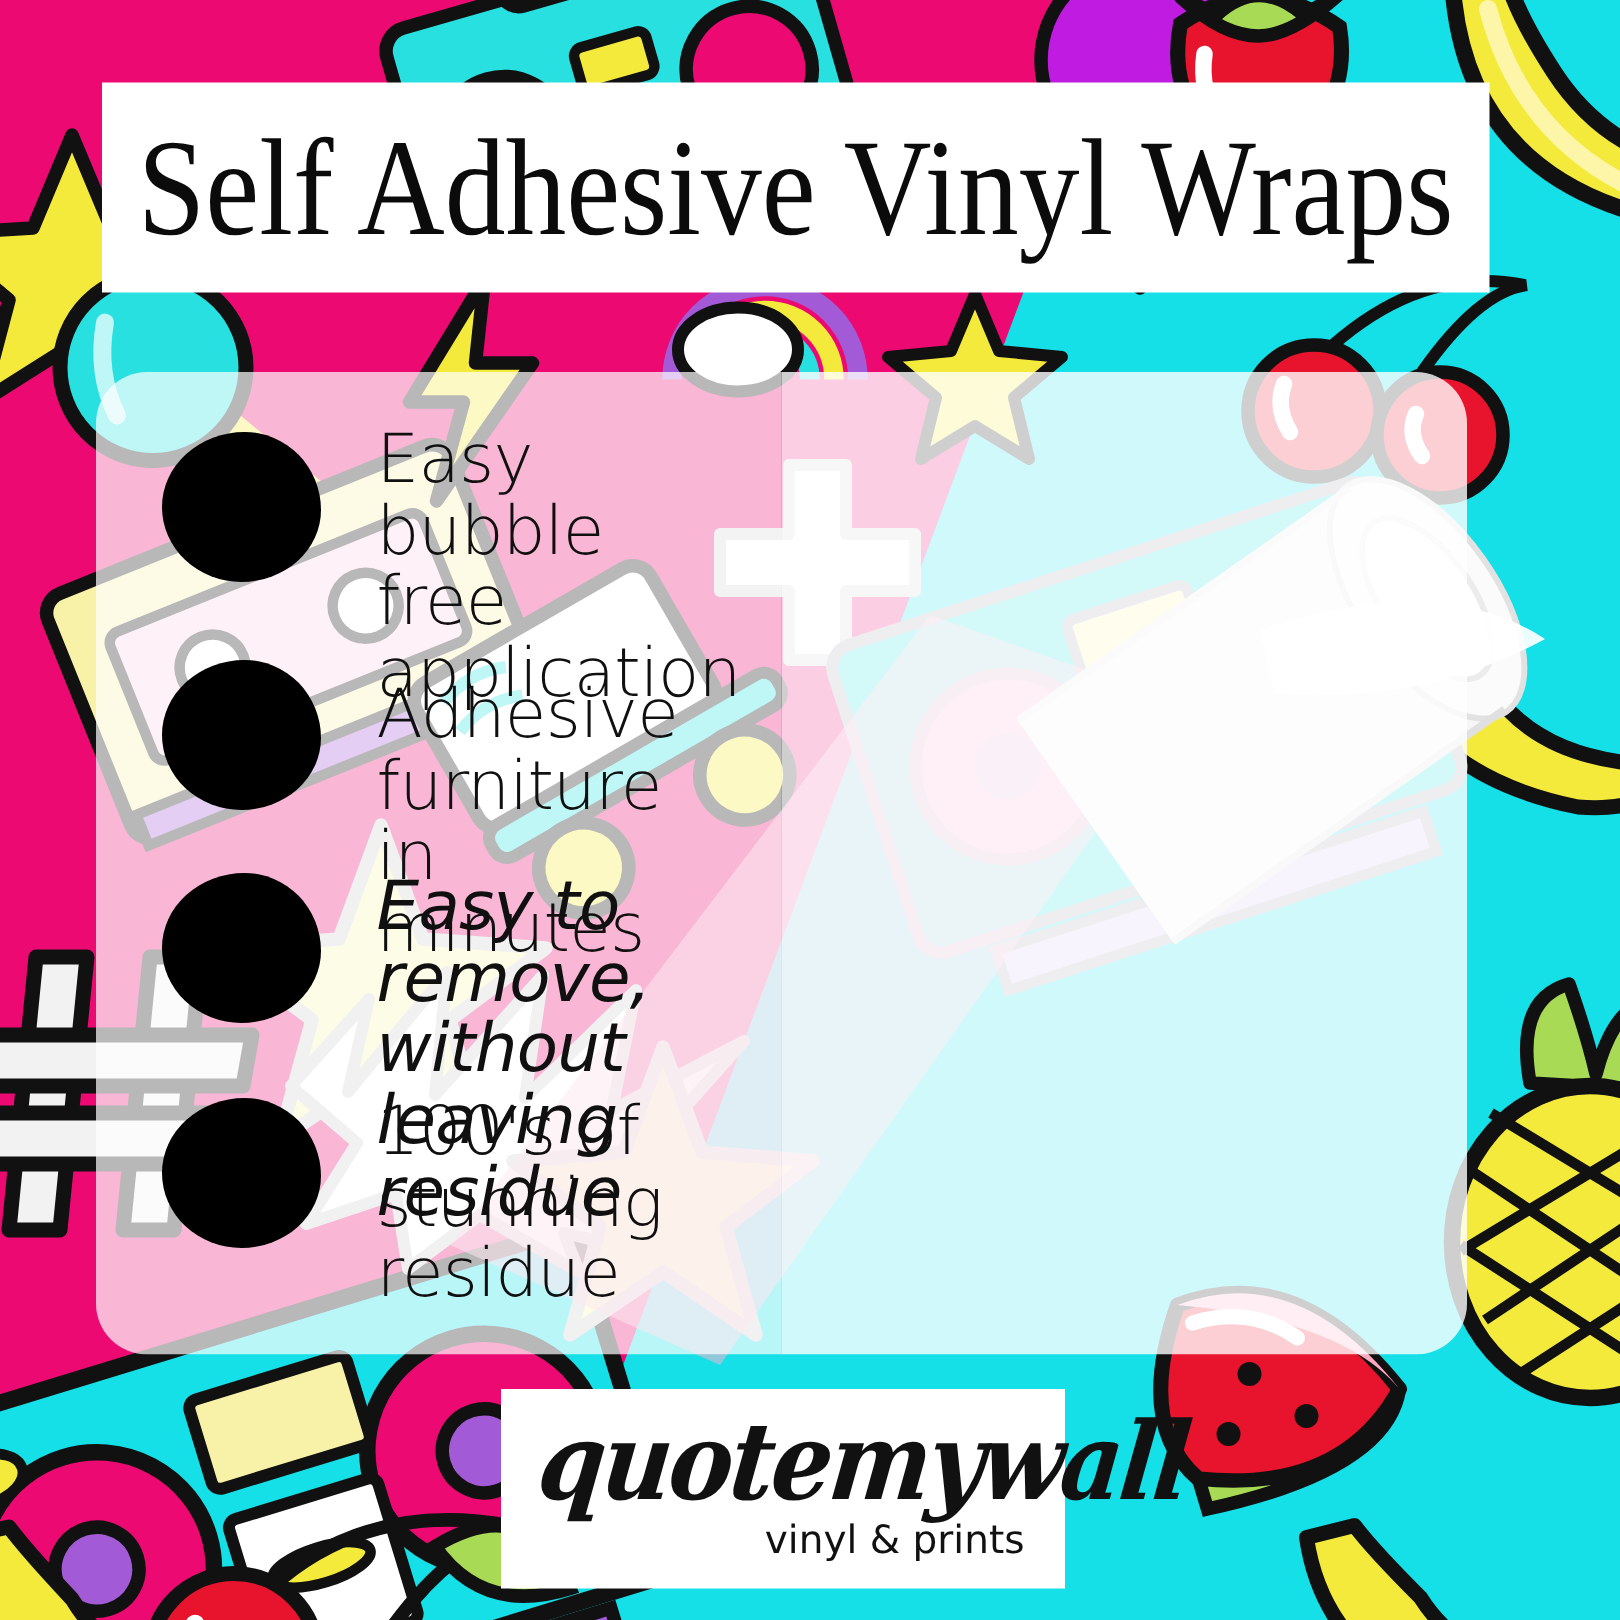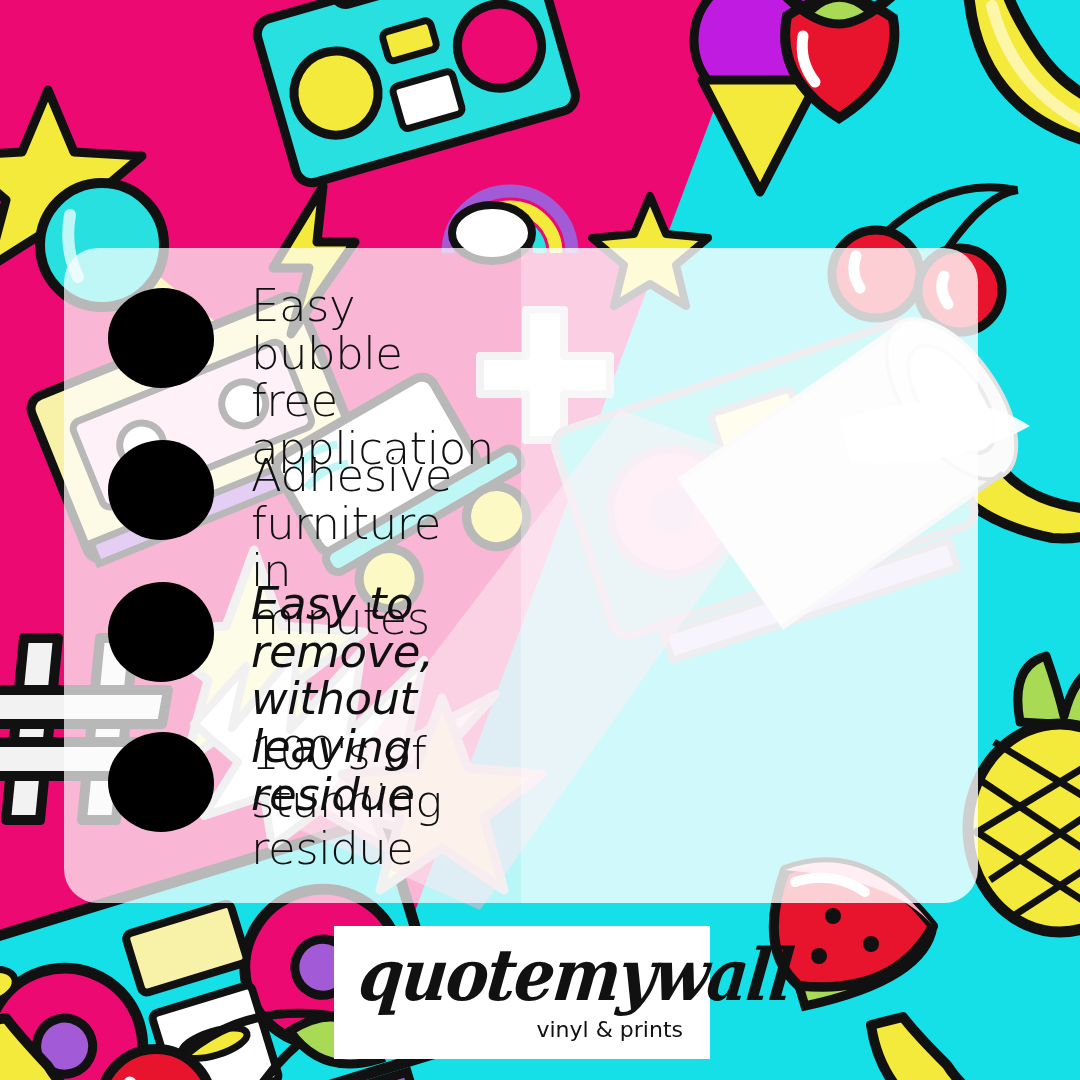--- a/index.html
+++ b/index.html
@@ -64,21 +64,21 @@
   .logo-inner{position:relative;width:330px;height:110px;}
   .logo-word{
     position:absolute;left:6px;top:2px;
     font-family:"DejaVu Serif",serif;font-style:italic;font-weight:700;
     font-size:64px;line-height:1;color:#111;letter-spacing:-2px;
     transform:skewX(-6deg) scaleY(1.12);transform-origin:left top;
   }
   .logo-sub{
     position:absolute;right:4px;bottom:6px;
     font-family:"DejaVu Sans","Liberation Sans",sans-serif;
-    font-size:22px;color:#111;letter-spacing:0px;
+    font-size:26px;color:#111;letter-spacing:0px;
   }
 </style>
 </head>
 <body>
 
 <div id="stage">
 
   <div class="bg-cyan"></div>
   <div class="bg-magenta-wedge"></div>
 
@@ -354,20 +354,23 @@
     </div>
 
     <div class="feature-row">
       <span class="bullet" style="left:44px;top:484px;"></span>
       <span class="feature-text" style="top:482px;">100's of stunning
 residue</span>
     </div>
 
   </div>
 
+  <div class="title-card">
+    <span class="title-text">Self Adhesive Vinyl Wraps</span>
+  </div>
 
   <div class="logo-card">
     <div class="logo-inner">
       <span class="logo-word">quotemywall</span>
       <span class="logo-sub">vinyl &amp; prints</span>
     </div>
   </div>
 
 </div>
 

